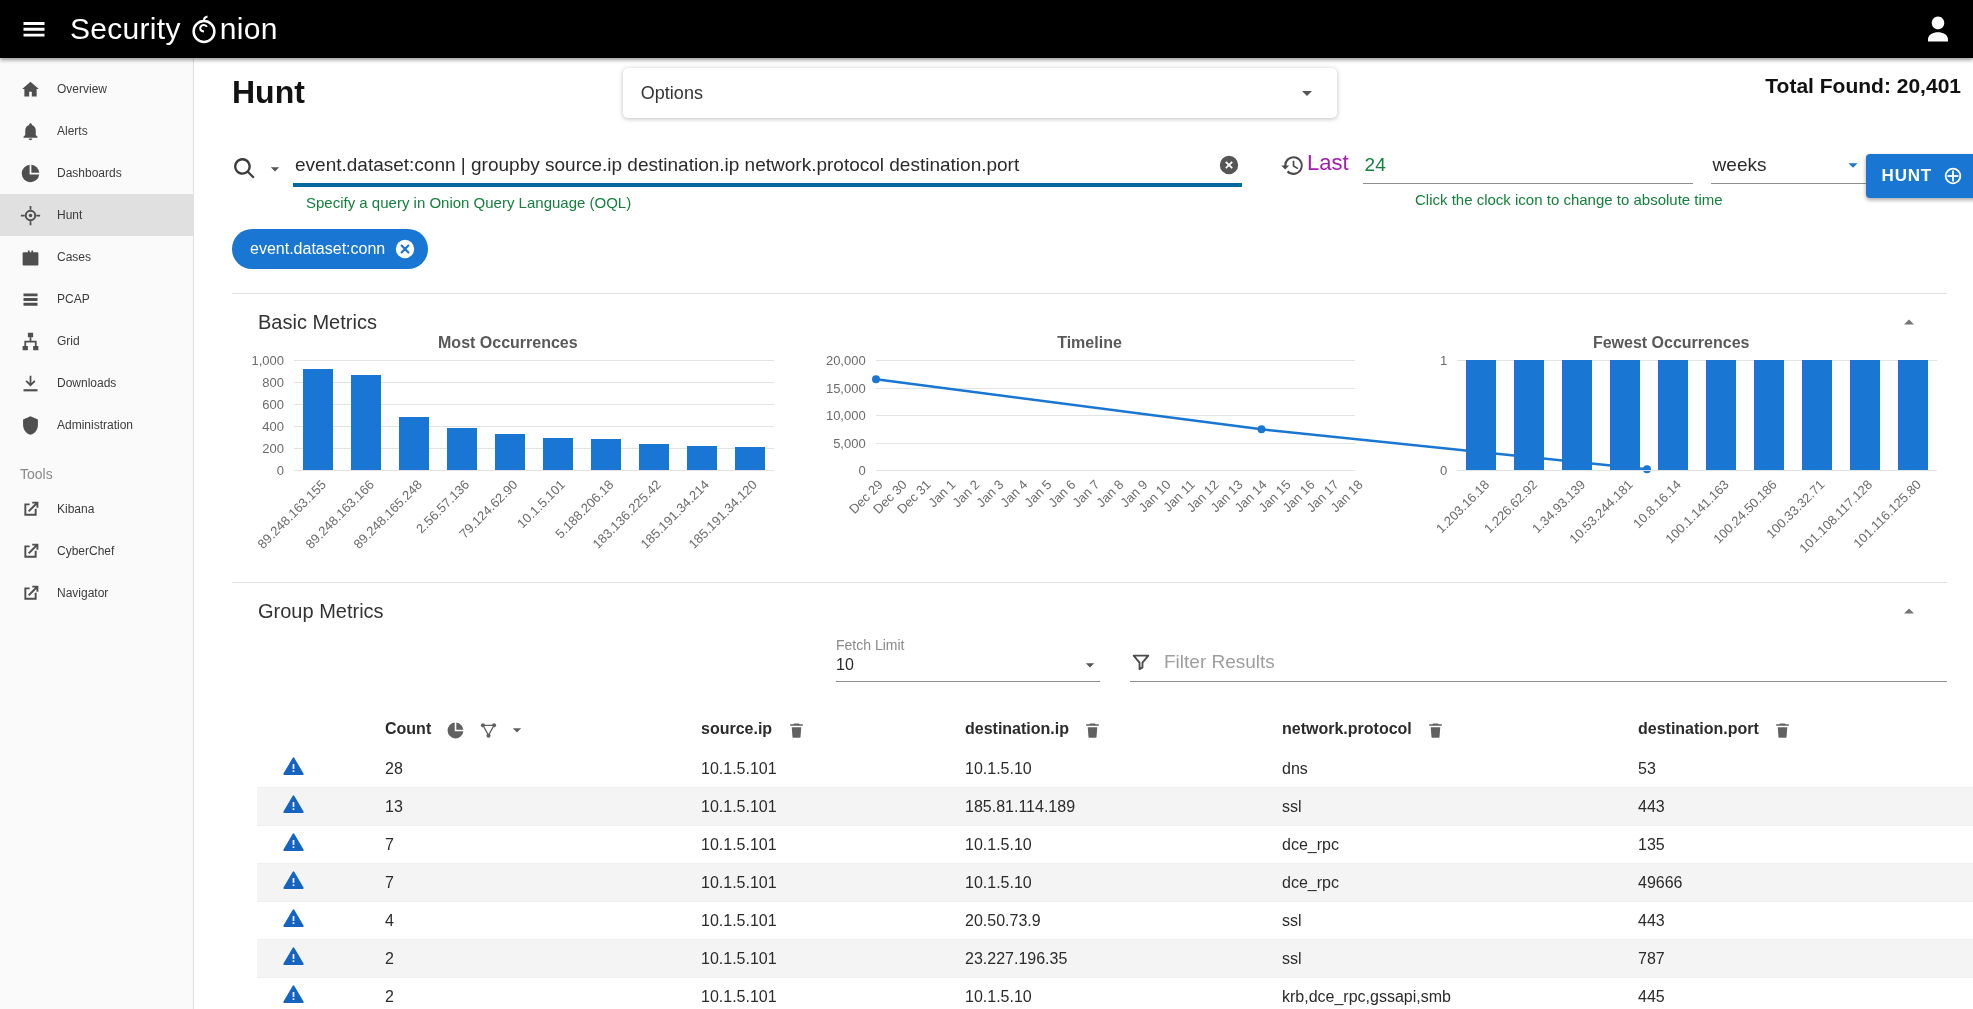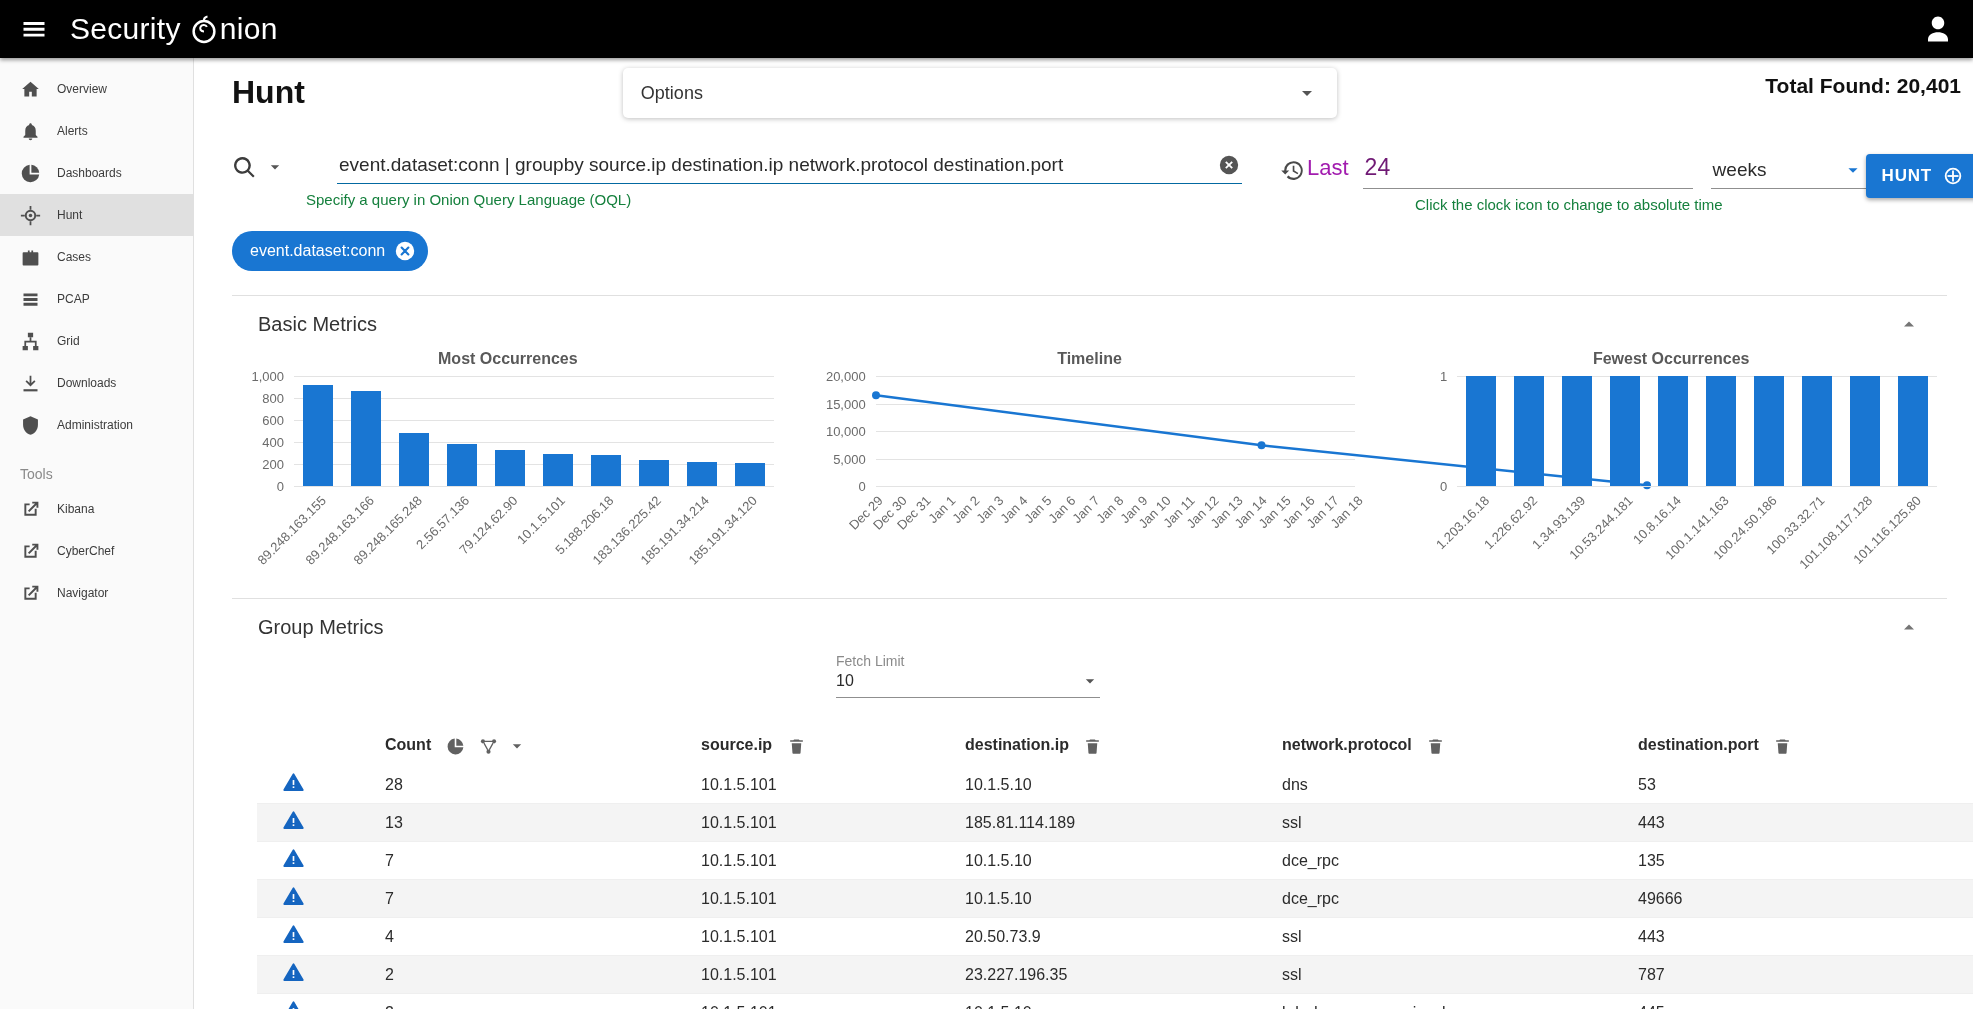--- a/index.html
+++ b/index.html
@@ -37,33 +37,33 @@
     padding:0 18px; font-size:18px; color:#333; cursor:pointer;text-align:center; }
   .options-box .icon { font-size:24px; color:#555; }
   .total-found { margin-left:auto; font-size:21px; font-weight:bold; color:#111; padding-top:6px; white-space:nowrap; }
 
   
   .query-row { display:flex; align-items:flex-start; margin-top:32px; }
   .query-col { width:1010px; flex:none; }
   .query-line { display:flex; align-items:center; gap:8px; }
   .query-line .search { font-size:25px; color:#3c3c3c; }
   .query-line .mini-caret { font-size:20px; color:#555; }
-  .query-input-wrap { flex:1; display:flex; align-items:center; border-bottom:1px solid #0369a1; padding:4px 2px 7px;margin-left:44px; }
+  .query-input-wrap { flex:1; display:flex; align-items:center; border-bottom:4px solid #0369a1; padding:4px 2px 7px; }
   .query-input { flex:1; border:none; outline:none; background:transparent; font-size:19px; color:#2b2b2b;
     font-family:"Liberation Sans", sans-serif; }
   .clear-btn { background:none; border:none; cursor:pointer; font-size:22px; color:#555; display:flex; }
   .hint { font-size:15px; color:#15803d; margin-top:7px; }
   .query-col .hint { margin-left:74px; }
 
   .time-col { margin-left:38px; }
   .time-line { display:flex; align-items:flex-end; }
   .history-btn { background:none; border:none; cursor:pointer; font-size:25px; color:#4a4a4a; display:flex; padding-bottom:6px; }
   .time-label { font-size:22px; color:#a21caf; margin:0 14px 8px 2px; }
   .num-field { width:330px; border-bottom:1px solid #8f8f8f; padding:4px 2px 7px; }
-  .num-field input { width:100%; border:none; outline:none; background:transparent; font-size:23px; color:#701a75;
+  .num-field input { width:100%; border:none; outline:none; background:transparent; font-size:19px; color:#15803d;
     font-family:"Liberation Sans", sans-serif; }
   .unit-field { width:155px; margin-left:18px; border-bottom:1px solid #8f8f8f; padding:4px 2px 7px;
     display:flex; align-items:center; justify-content:space-between; font-size:19px; color:#2b2b2b; cursor:pointer; }
   .unit-field .icon { font-size:22px; color:#1976d2; }
   .time-col .hint { margin-left:135px; }
 
   .hunt-btn { margin-left:auto; margin-top:4px; height:44px; background:#1976d2; color:#fff; border:none;
     border-radius:4px; font-size:17px; font-weight:bold; letter-spacing:.8px; display:flex; align-items:center;
     gap:10px; padding:0 16px; cursor:pointer; box-shadow:0 2px 4px rgba(0,0,0,.35); }
   .hunt-btn .icon { font-size:22px; }
@@ -75,21 +75,21 @@
   .chip .icon { font-size:22px; }
 
   
   .section-divider { border-top:1px solid #e0e0e0; margin-top:24px; margin-right:14px; }
   .section-header { display:flex; align-items:center; justify-content:space-between;
     padding:16px 26px 0 26px; margin-right:14px; }
   .section-title { font-size:20px; color:#333; font-weight:normal; }
   .collapse-btn { background:none; border:none; cursor:pointer; font-size:24px; color:#757575; display:flex; }
 
   
-  .charts-row { display:flex; gap:30px; margin-top:14px; margin-right:14px; }
+  .charts-row { display:flex; gap:30px; margin-right:14px; }
   .chart { flex:1; min-width:0; }
   .chart-title { text-align:center; font-size:16px; font-weight:bold; color:#595959; margin-bottom:8px; }
   .chart-body { position:relative; height:110px; margin:0 10px 0 62px; }
   .gridline { position:absolute; left:0; right:0; border-top:1px solid #e3e3e3; }
   .ytick { position:absolute; right:100%; padding-right:10px; transform:translateY(-50%);
     font-size:13px; color:#6b6b6b; white-space:nowrap; }
   .bars { position:absolute; inset:0; display:flex; align-items:flex-end; }
   .bar-slot { flex:1; height:100%; display:flex; align-items:flex-end; justify-content:center; }
   .bar { width:62%; background:#1976d2; }
   .line-svg { position:absolute; inset:0; overflow:visible; }
@@ -538,20 +538,28 @@
         <div class="small-label">Fetch Limit</div>
         <div class="value-row">
           <span>10</span>
           <span class="icon">
               <svg viewBox="0 0 24 24" fill="currentColor">
                 <path d="M7 10l5 5 5-5z"></path>
               </svg>
             </span>
         </div>
       </div>
+      <div class="filter-box">
+        <span class="icon">
+            <svg viewBox="0 0 24 24" fill="currentColor">
+              <path d="M4 5h16l-6.4 7.7V18l-3.2 1.8v-7.1z" fill="none" stroke="currentColor" stroke-width="2" stroke-linejoin="round"></path>
+            </svg>
+          </span>
+        <input type="text" placeholder="Filter Results" style="">
+      </div>
     </div>
 
     <table class="gm-table">
       <colgroup>
         <col style="width:128px">
           <col style="width:316px">
           <col style="width:264px">
         <col style="width:317px">
           <col style="width:356px">
           <col style="width:337px">

